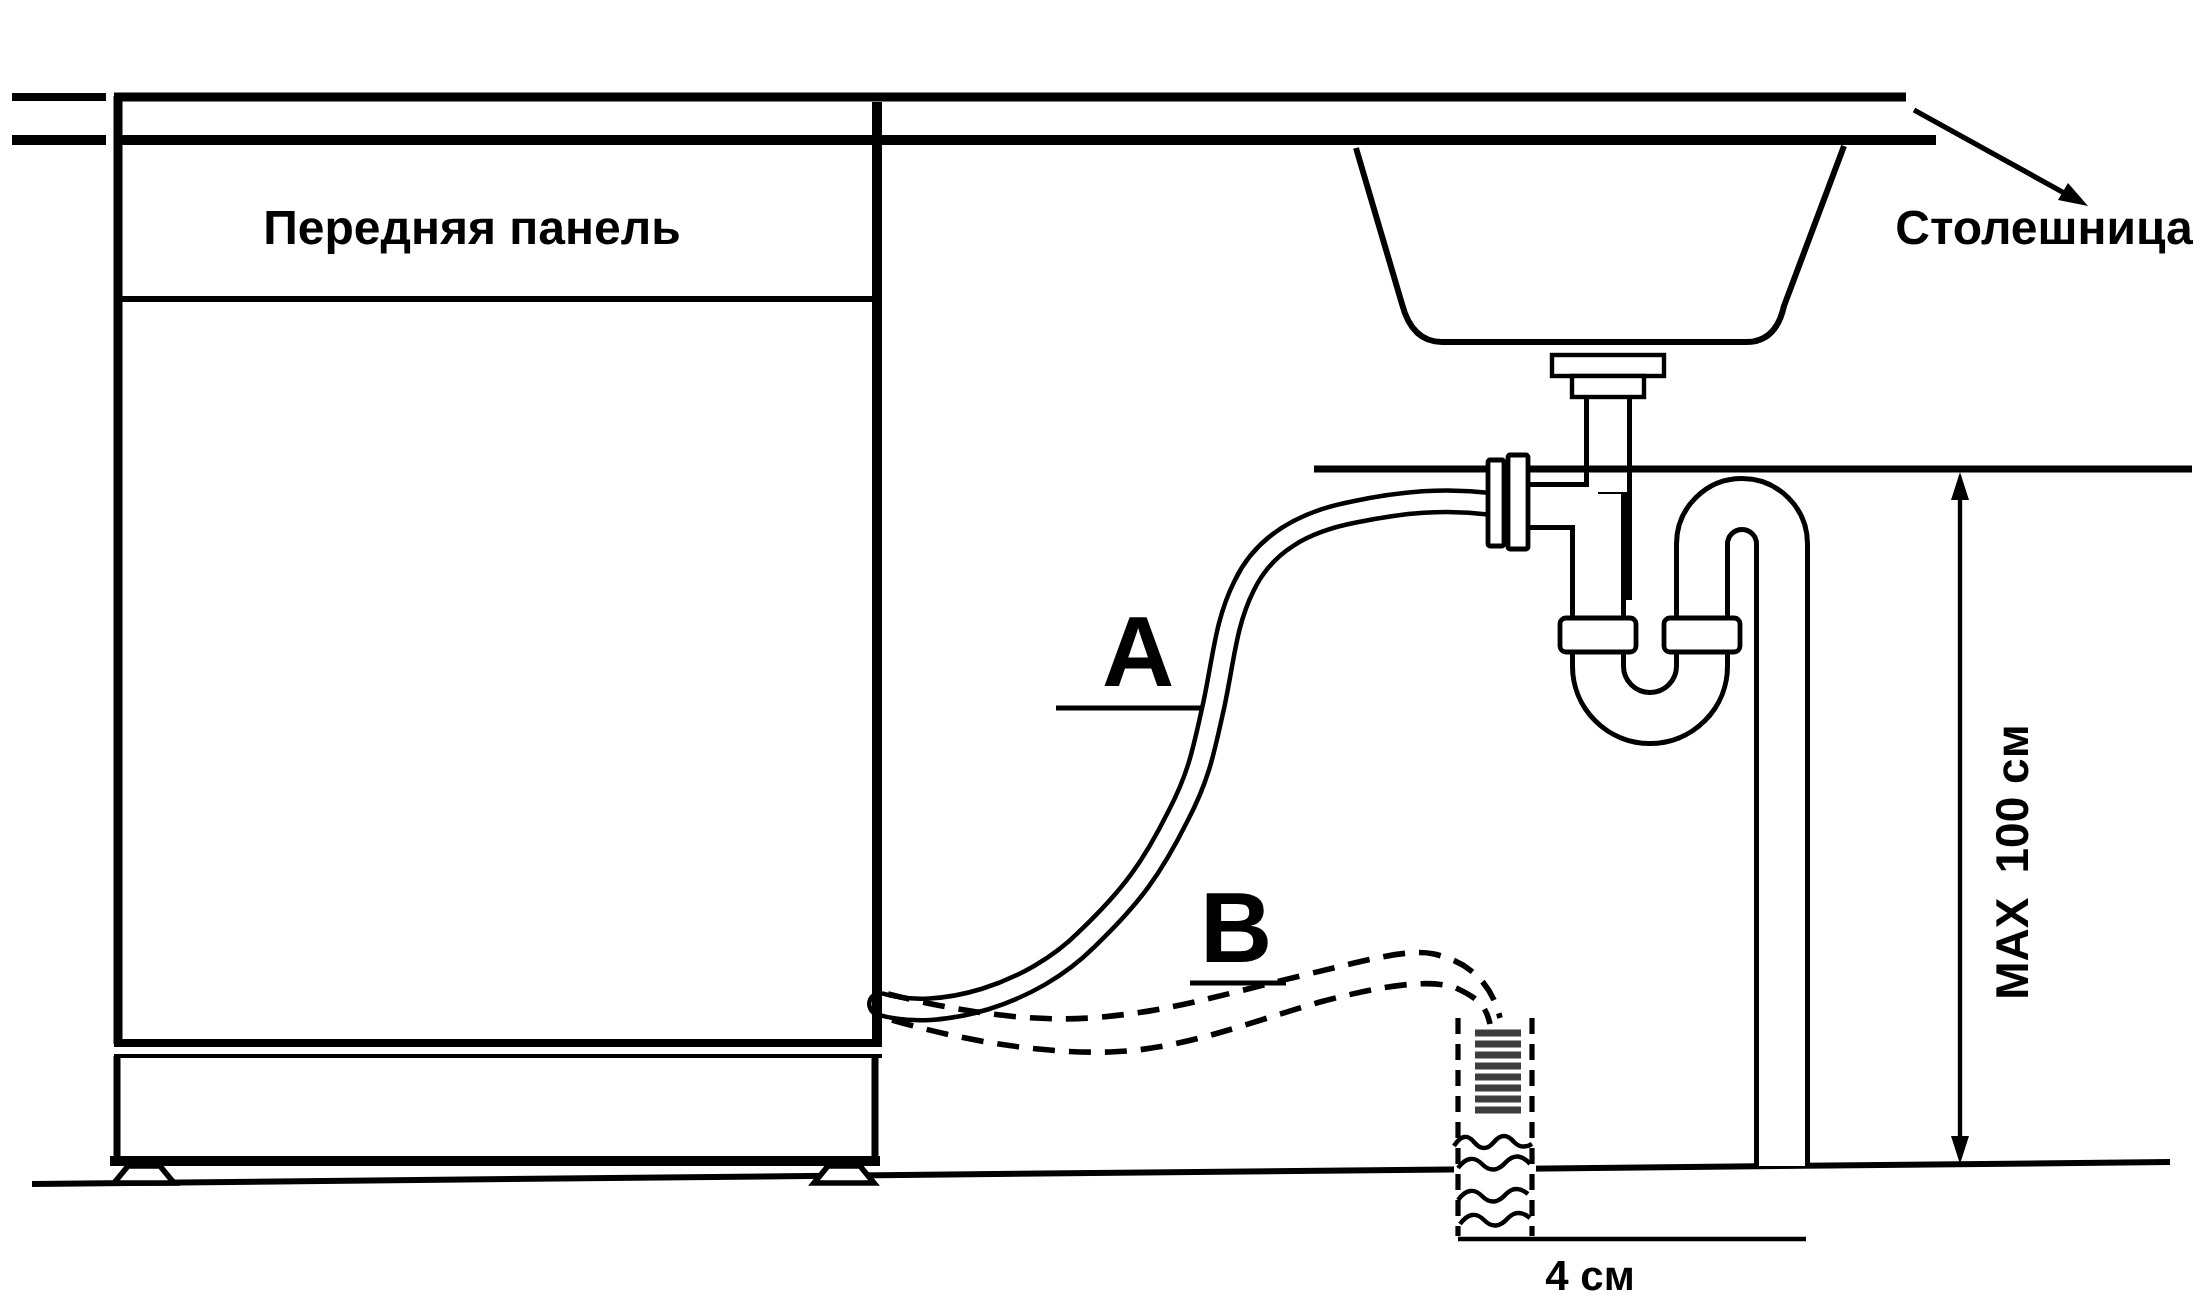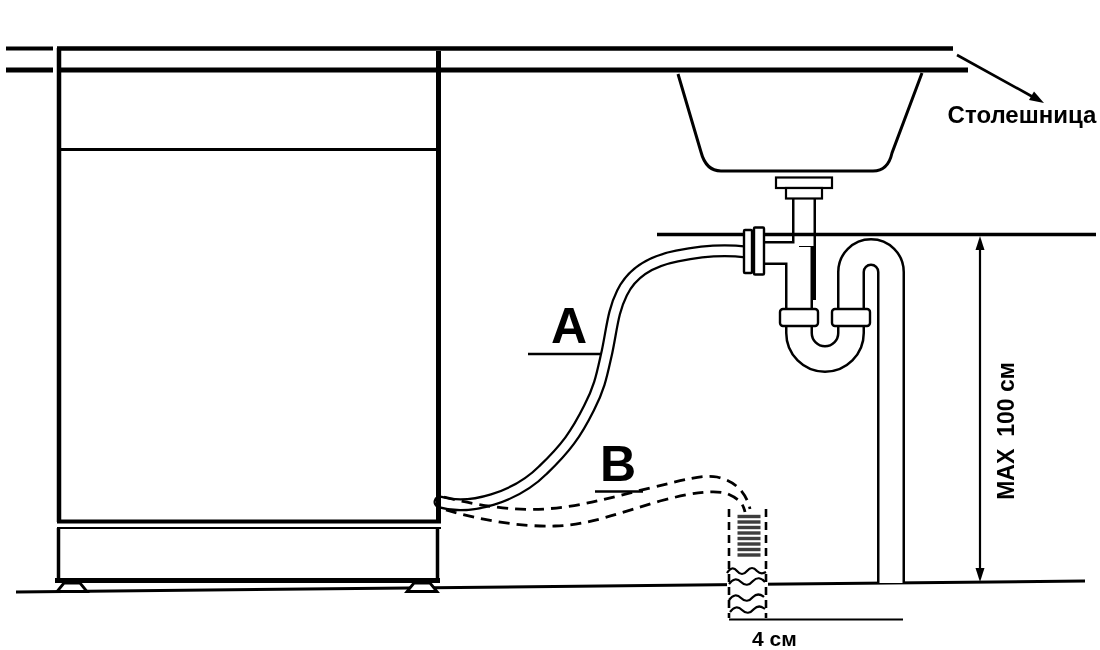--- a/index.html
+++ b/index.html
@@ -13,21 +13,21 @@
   .lbl-counter{left:946px;top:101px;width:152px;text-align:center;font-size:24px;}
   .lbl-hose{left:240px;top:488px;width:180px;text-align:right;font-size:20px;}
   .lbl-a{left:538px;top:299px;width:62px;text-align:center;font-size:50px;line-height:54px;}
   .lbl-b{left:587px;top:437px;width:62px;text-align:center;font-size:50px;line-height:54px;}
   .lbl-max{
     left:926px;top:416px;width:160px;height:30px;
     transform:rotate(-90deg);transform-origin:center;
     display:flex;justify-content:center;align-items:center;gap:12px;
     font-size:23px;
   }
-  .lbl-4cm{left:752px;top:627px;width:86px;text-align:left;font-size:21px;}
+  .lbl-4cm{left:752px;top:627px;width:86px;text-align:center;font-size:21px;}
 </style>
 </head>
 <body>
 
 <div id="stage">
 
   <svg id="art" viewBox="0 0 1100 650" xmlns="http://www.w3.org/2000/svg">
 
     <path d="M 16,592 L 1085,581" stroke="#000" stroke-width="3" fill="none"></path>
 
@@ -125,20 +125,21 @@
       <path d="M 58.5,528 V 578" stroke-width="3.5"></path>
       <path d="M 437.5,528 V 578" stroke-width="3.5"></path>
       <path d="M 55,580.5 H 440" stroke-width="5"></path>
     </g>
     <g fill="#fff" stroke="#000" stroke-width="2.8">
       <polygon points="64,583 80,583 87,591.5 57,591.5"></polygon>
       <polygon points="414,583 430,583 437,591.5 407,591.5"></polygon>
     </g>
   </svg>
 
+  <div class="lbl lbl-front">Передняя панель</div>
 
   <div class="lbl lbl-counter">Столешница</div>
 
 
   <div class="lbl lbl-a">A</div>
 
   <div class="lbl lbl-b">B</div>
 
   <div class="lbl lbl-max">
     <span>MAX</span>

